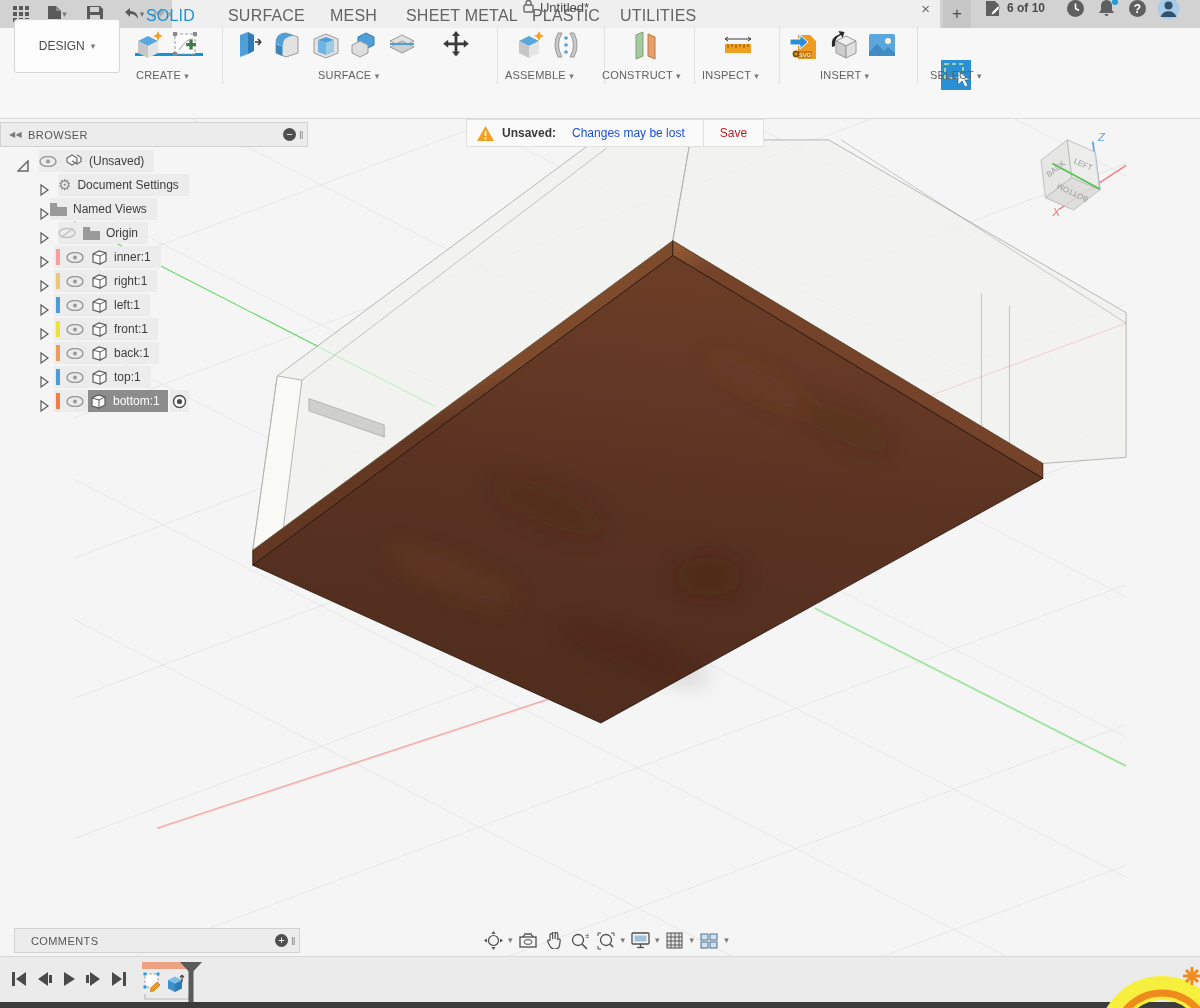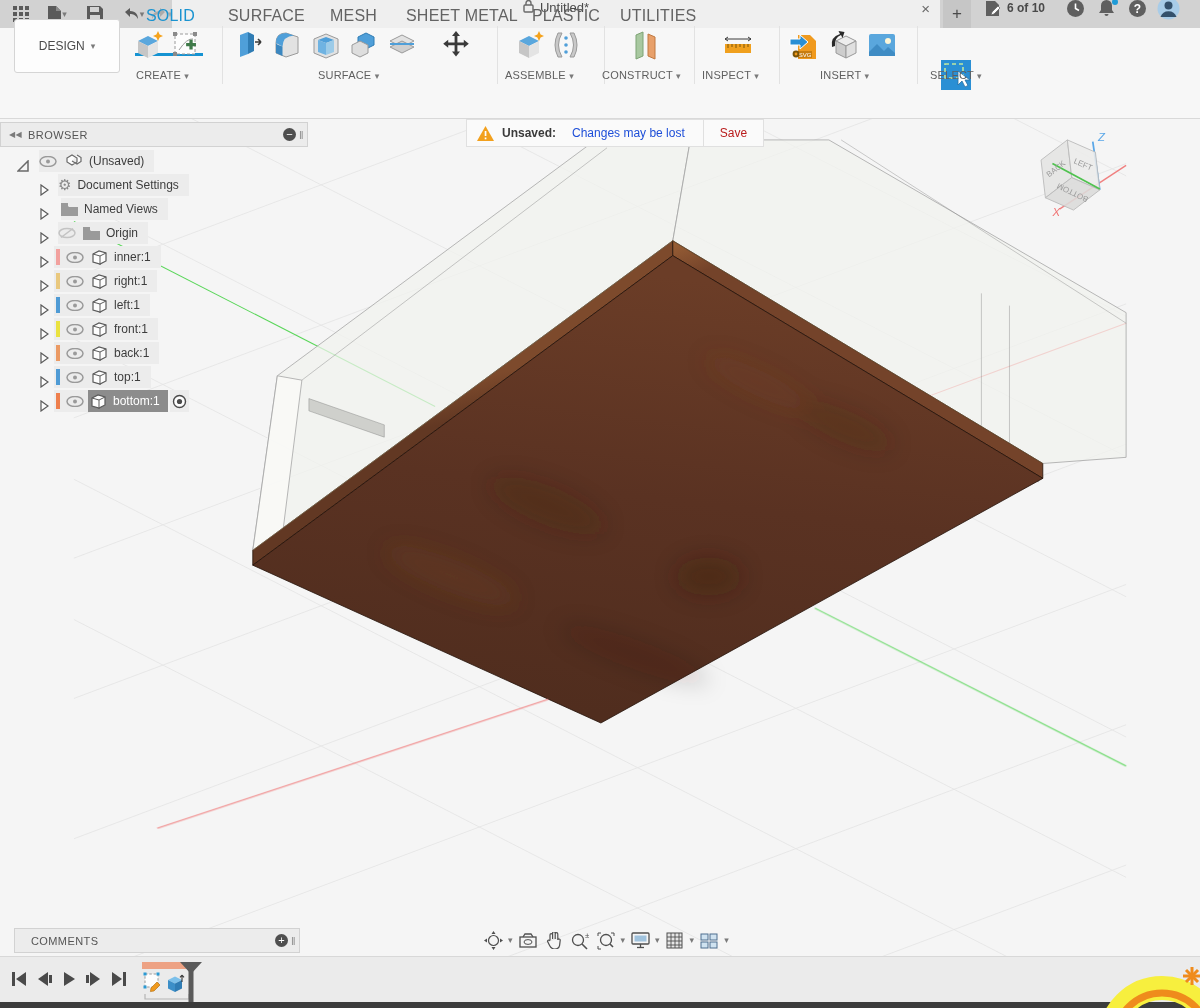--- a/index.html
+++ b/index.html
@@ -405,21 +405,21 @@
     </svg>
   <span class="pill" style="margin-left:9px">
     <span style="font-size:15px;color:#8a8a8a;line-height:14px">⚙</span>
     <span class="tlabel">Document Settings</span>
   </span>
 </div>
 <div class="trow" style="top:196px">
   <svg width="9" height="12" style="margin-left:40px">
       <polygon points="1,1 8,6 1,11" fill="#fdfdfd" stroke="#5a5a5a" stroke-width="1.2"></polygon>
     </svg>
-  <span class="pill" style="margin-left:12px">
+  <span class="pill" style="margin-left:1px">
     <svg width="17" height="13">
         <path d="M0 2 h6 l2 2 h9 v9 h-17 z" fill="#9a9a9a"></path>
         <rect x="0" y="0" width="7" height="4" fill="#9a9a9a"></rect>
       </svg>
     <span class="tlabel">Named Views</span>
   </span>
 </div>
 <div class="trow" style="top:220px">
   <svg width="9" height="12" style="margin-left:40px">
       <polygon points="1,1 8,6 1,11" fill="#fdfdfd" stroke="#5a5a5a" stroke-width="1.2"></polygon>

